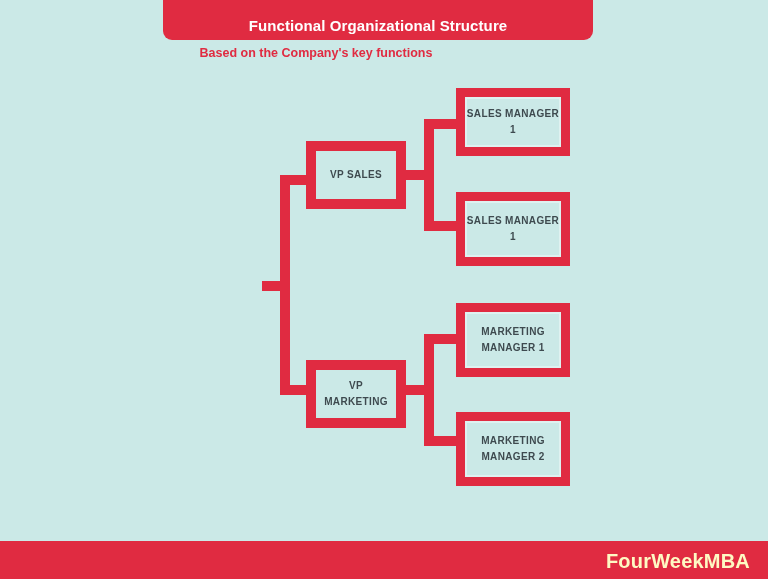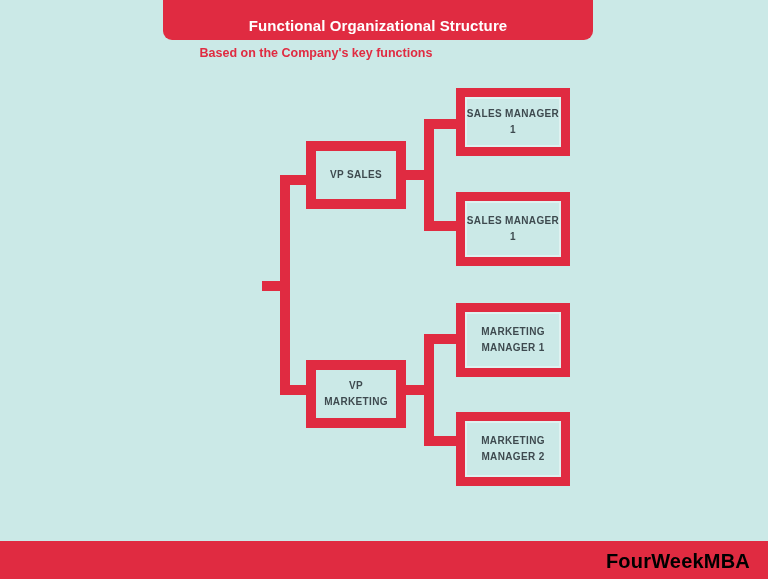--- a/index.html
+++ b/index.html
@@ -55,21 +55,21 @@
     left: 0;
     top: 541px;
     width: 768px;
     height: 38px;
     background: #e02b41;
   }
   #footer-brand {
     position: absolute;
     right: 18px;
     top: 9px;
-    color: #000000;
+    color: #fef9c3;
     font-size: 20px;
     font-weight: bold;
     letter-spacing: 0.2px;
   }
 
   
   .node {
     position: absolute;
     box-sizing: border-box;
     border: 10px solid #e02b41;

